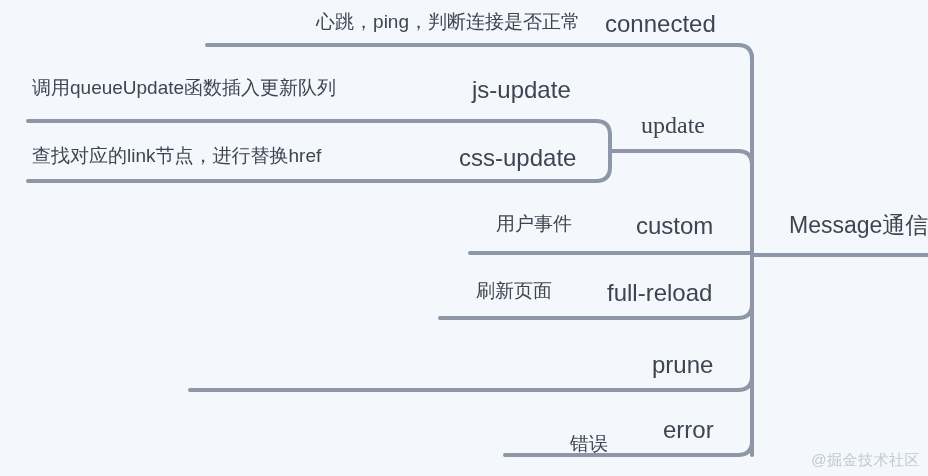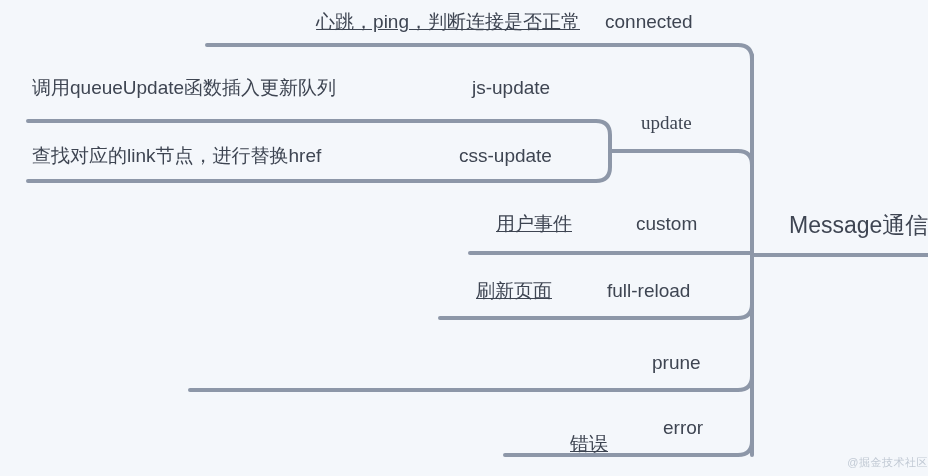--- a/index.html
+++ b/index.html
@@ -22,28 +22,28 @@
     pointer-events: none;
   }
   .node {
     position: absolute;
     color: #3e4552;
     font-size: 19px;
     line-height: 1;
     white-space: nowrap;
   }
   .node.desc { font-size: 19px; }
-  .node.key  { font-size: 19px; }
+  .node.key  { font-size: 24px; }
   .node.root { font-size: 23px; }
-  .node.r    { text-align: right; text-decoration: underline; }
+  .node.r    { text-align: right; }
   .watermark {
     position: absolute;
-    right: 0;
+    right: 8px;
     bottom: 6px;
-    font-size: 11px;
+    font-size: 15px;
     color: #b9c2ce;
     letter-spacing: .5px;
     white-space: nowrap;
     opacity: .85;
   }
 </style>
 </head>
 <body>
 
 <div id="canvas">

